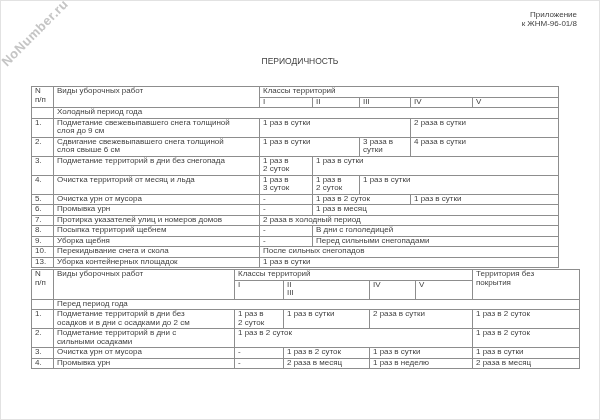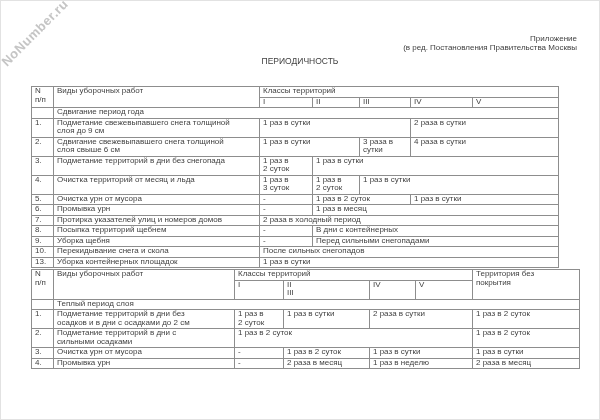--- a/index.html
+++ b/index.html
@@ -26,21 +26,20 @@
     transform:rotate(-45deg);
     transform-origin:0 100%;
     white-space:nowrap;
   }
   .header-block {
     position:absolute;
     top:9px; right:22px;
     text-align:right;
     font-size:8px;
     line-height:9.4px;
-    margin-top:24px;
   }
   .title-block {
     position:absolute;
     top:56px; left:0; right:0;
     text-align:center;
     font-size:8.5px;
     line-height:9.5px;
   }
   table.doc-table {
     position:absolute;
@@ -66,21 +65,21 @@
 </style>
 </head>
 <body>
 
 <div class="page">
 
   <div class="watermark">NoNumber.ru</div>
 
   <div class="header-block">
     <div>Приложение</div>
-    <div>(в ред. Постановления Правительства Москвы</div>
+    <div>к ЖНМ-96-01/8</div>
   </div>
 
   <div class="title-block">
     <div>ПЕРИОДИЧНОСТЬ</div>
   </div>
 
   <table class="doc-table" id="table1">
     <colgroup>
       <col style="width:22px">
         <col style="width:206px">
@@ -101,21 +100,21 @@
         <th>I</th>
         <th>II</th>
         <th>III</th>
         <th>IV</th>
         <th>V</th>
       </tr>
     </thead>
     <tbody id="t1-body">
       <tr>
         <td></td>
-        <td colspan="6">Сдвигание период года</td>
+        <td colspan="6">Холодный период года</td>
       </tr>
     <tr>
           <td>1.</td>
           <td>Подметание свежевыпавшего снега толщиной
 слоя до 9 см</td>
           <td colspan="3">1 раз в сутки</td>
           <td colspan="2">2 раза в сутки</td>
         </tr>
         <tr>
           <td>2.</td>
@@ -157,21 +156,21 @@
         </tr>
         <tr>
           <td>7.</td>
           <td>Протирка указателей улиц и номеров домов</td>
           <td colspan="5">2 раза в холодный период</td>
         </tr>
         <tr>
           <td>8.</td>
           <td>Посыпка территорий щебнем</td>
           <td>-</td>
-          <td colspan="4">В дни с контейнерных</td>
+          <td colspan="4">В дни с гололедицей</td>
         </tr>
         <tr>
           <td>9.</td>
           <td>Уборка щебня</td>
           <td>-</td>
           <td colspan="4">Перед сильными снегопадами</td>
         </tr>
         <tr>
           <td>10.</td>
           <td>Перекидывание снега и скола</td>
@@ -208,21 +207,21 @@
         <th>I</th>
         <th>II
 III</th>
         <th>IV</th>
         <th>V</th>
       </tr>
     </thead>
     <tbody id="t2-body">
       <tr>
         <td></td>
-        <td colspan="6">Теплый период слоя</td>
+        <td colspan="6">Перед период года</td>
       </tr>
     <tr>
           <td>1.</td>
           <td>Подметание территорий в дни без
 осадков и в дни с осадками до 2 см</td>
           <td>1 раз в
 2 суток</td>
           <td>1 раз в сутки</td>
           <td colspan="2">2 раза в сутки</td>
           <td>1 раз в 2 суток</td>

